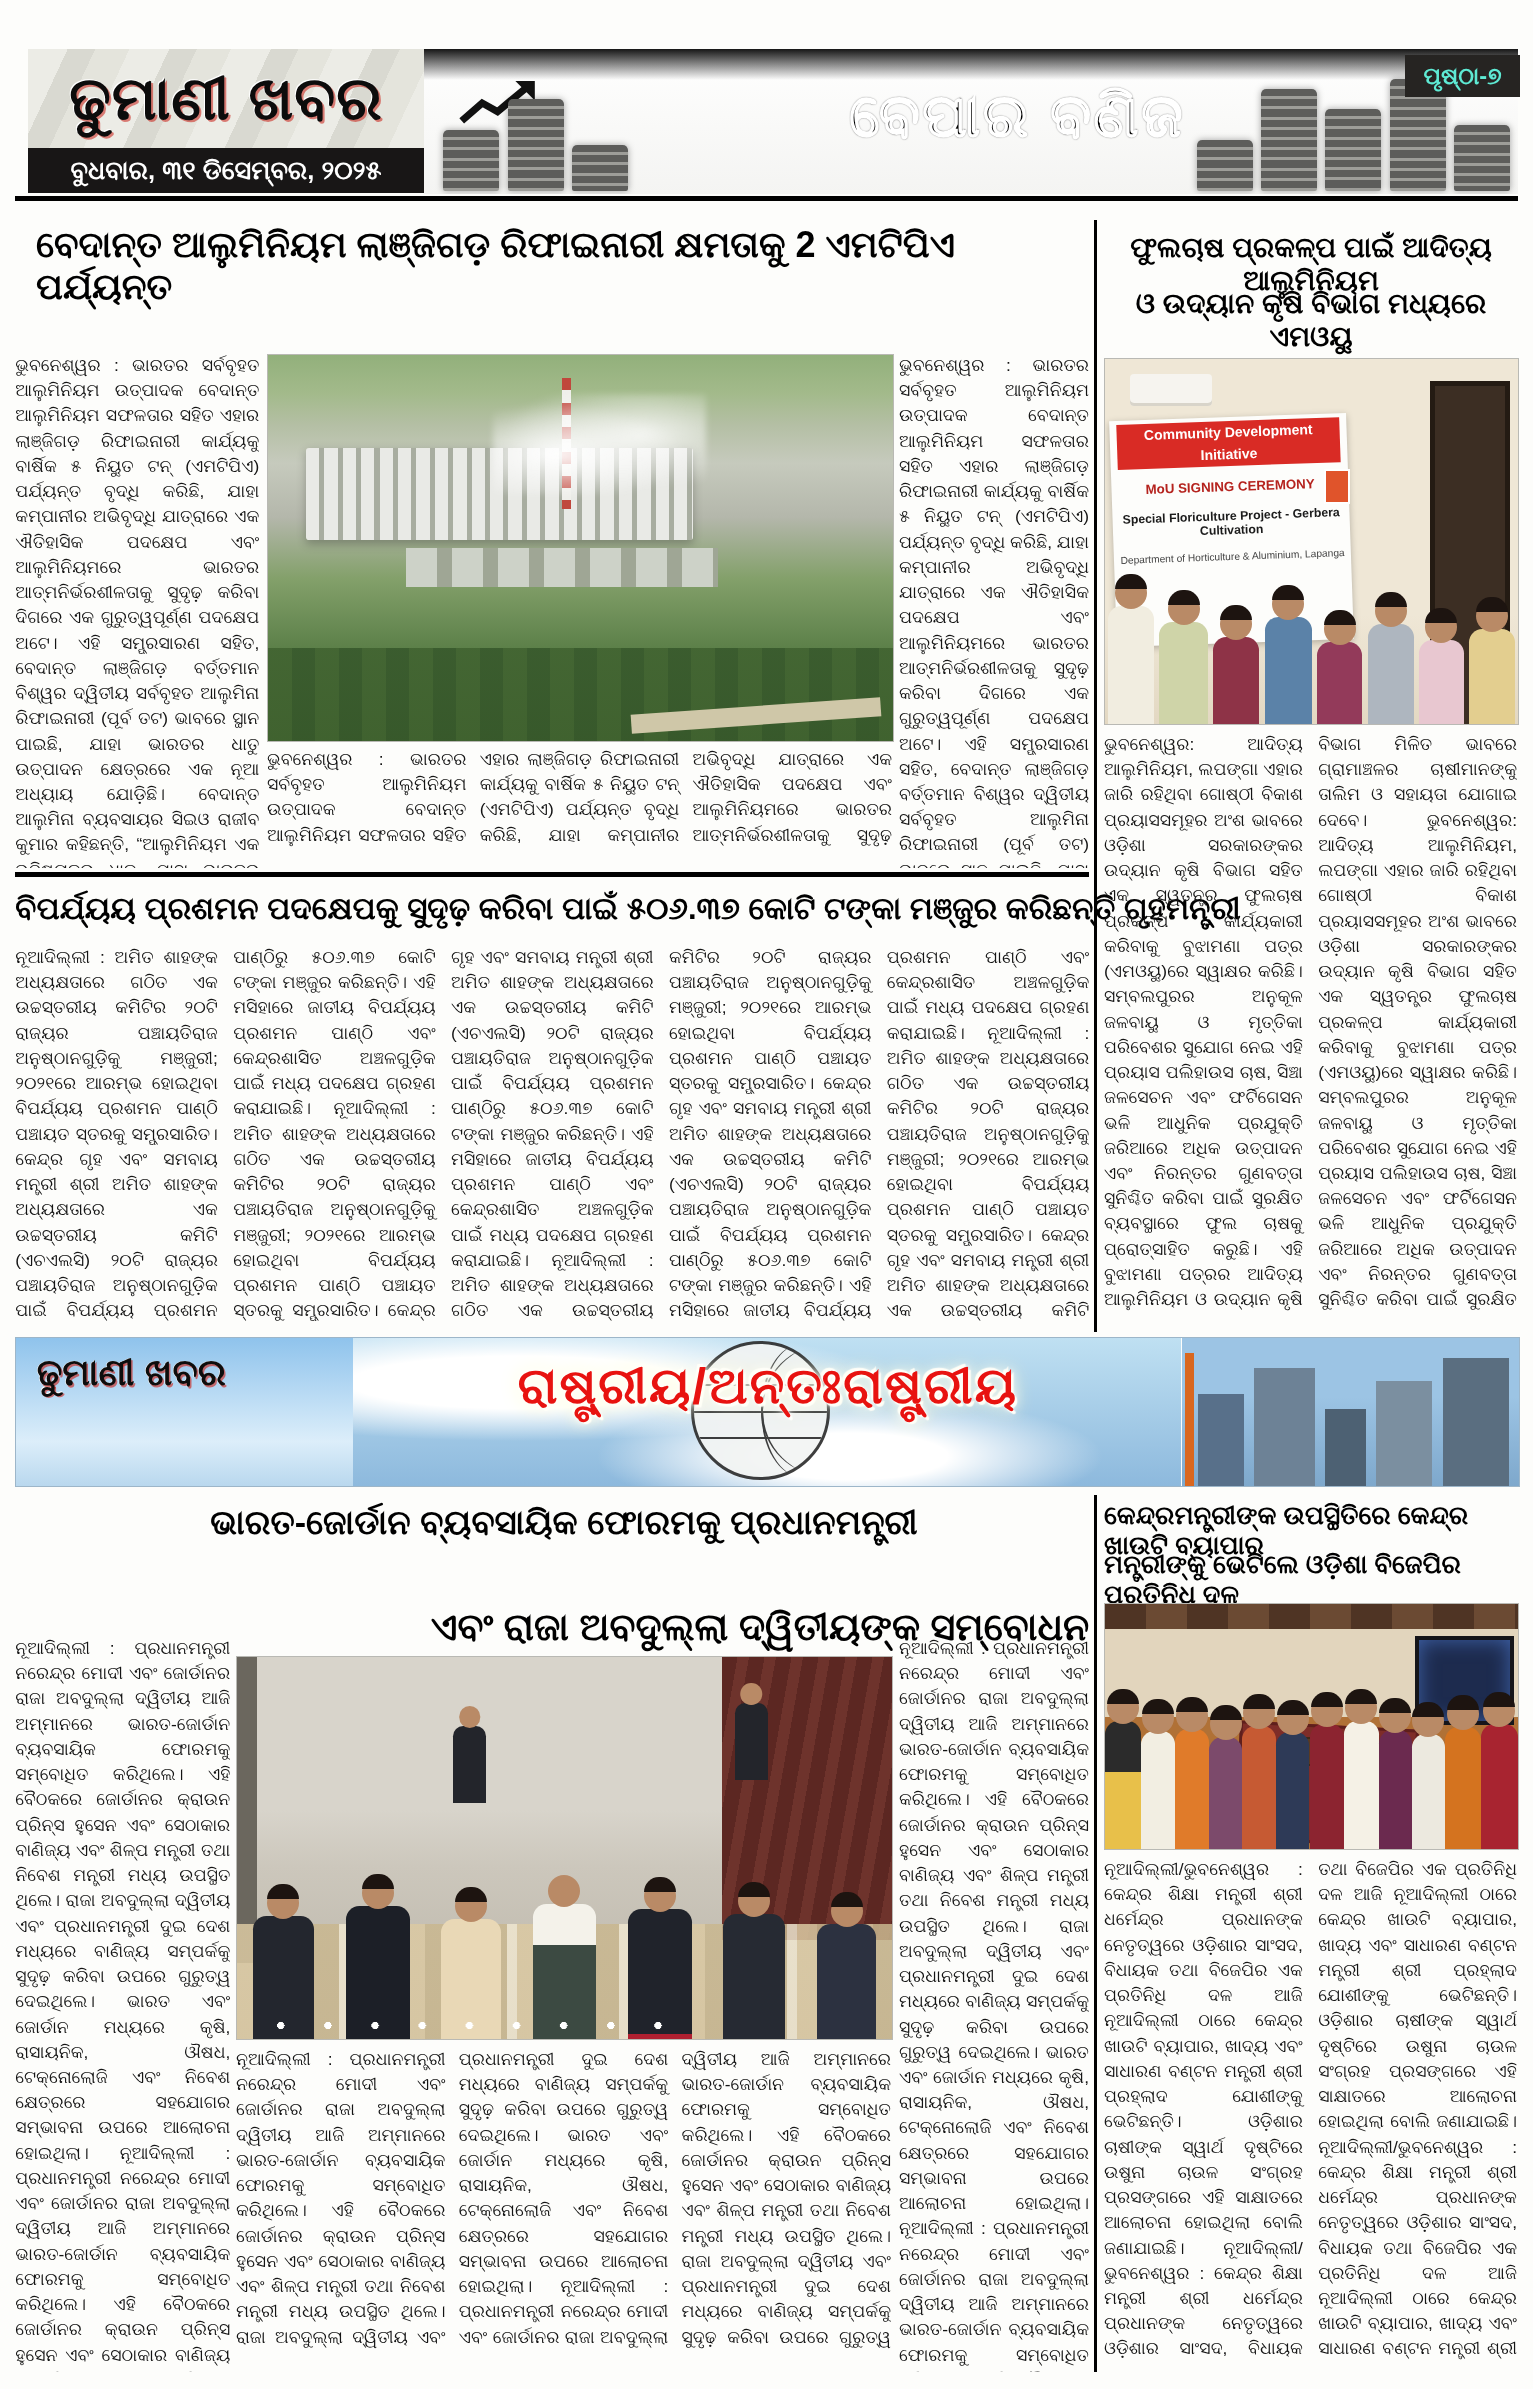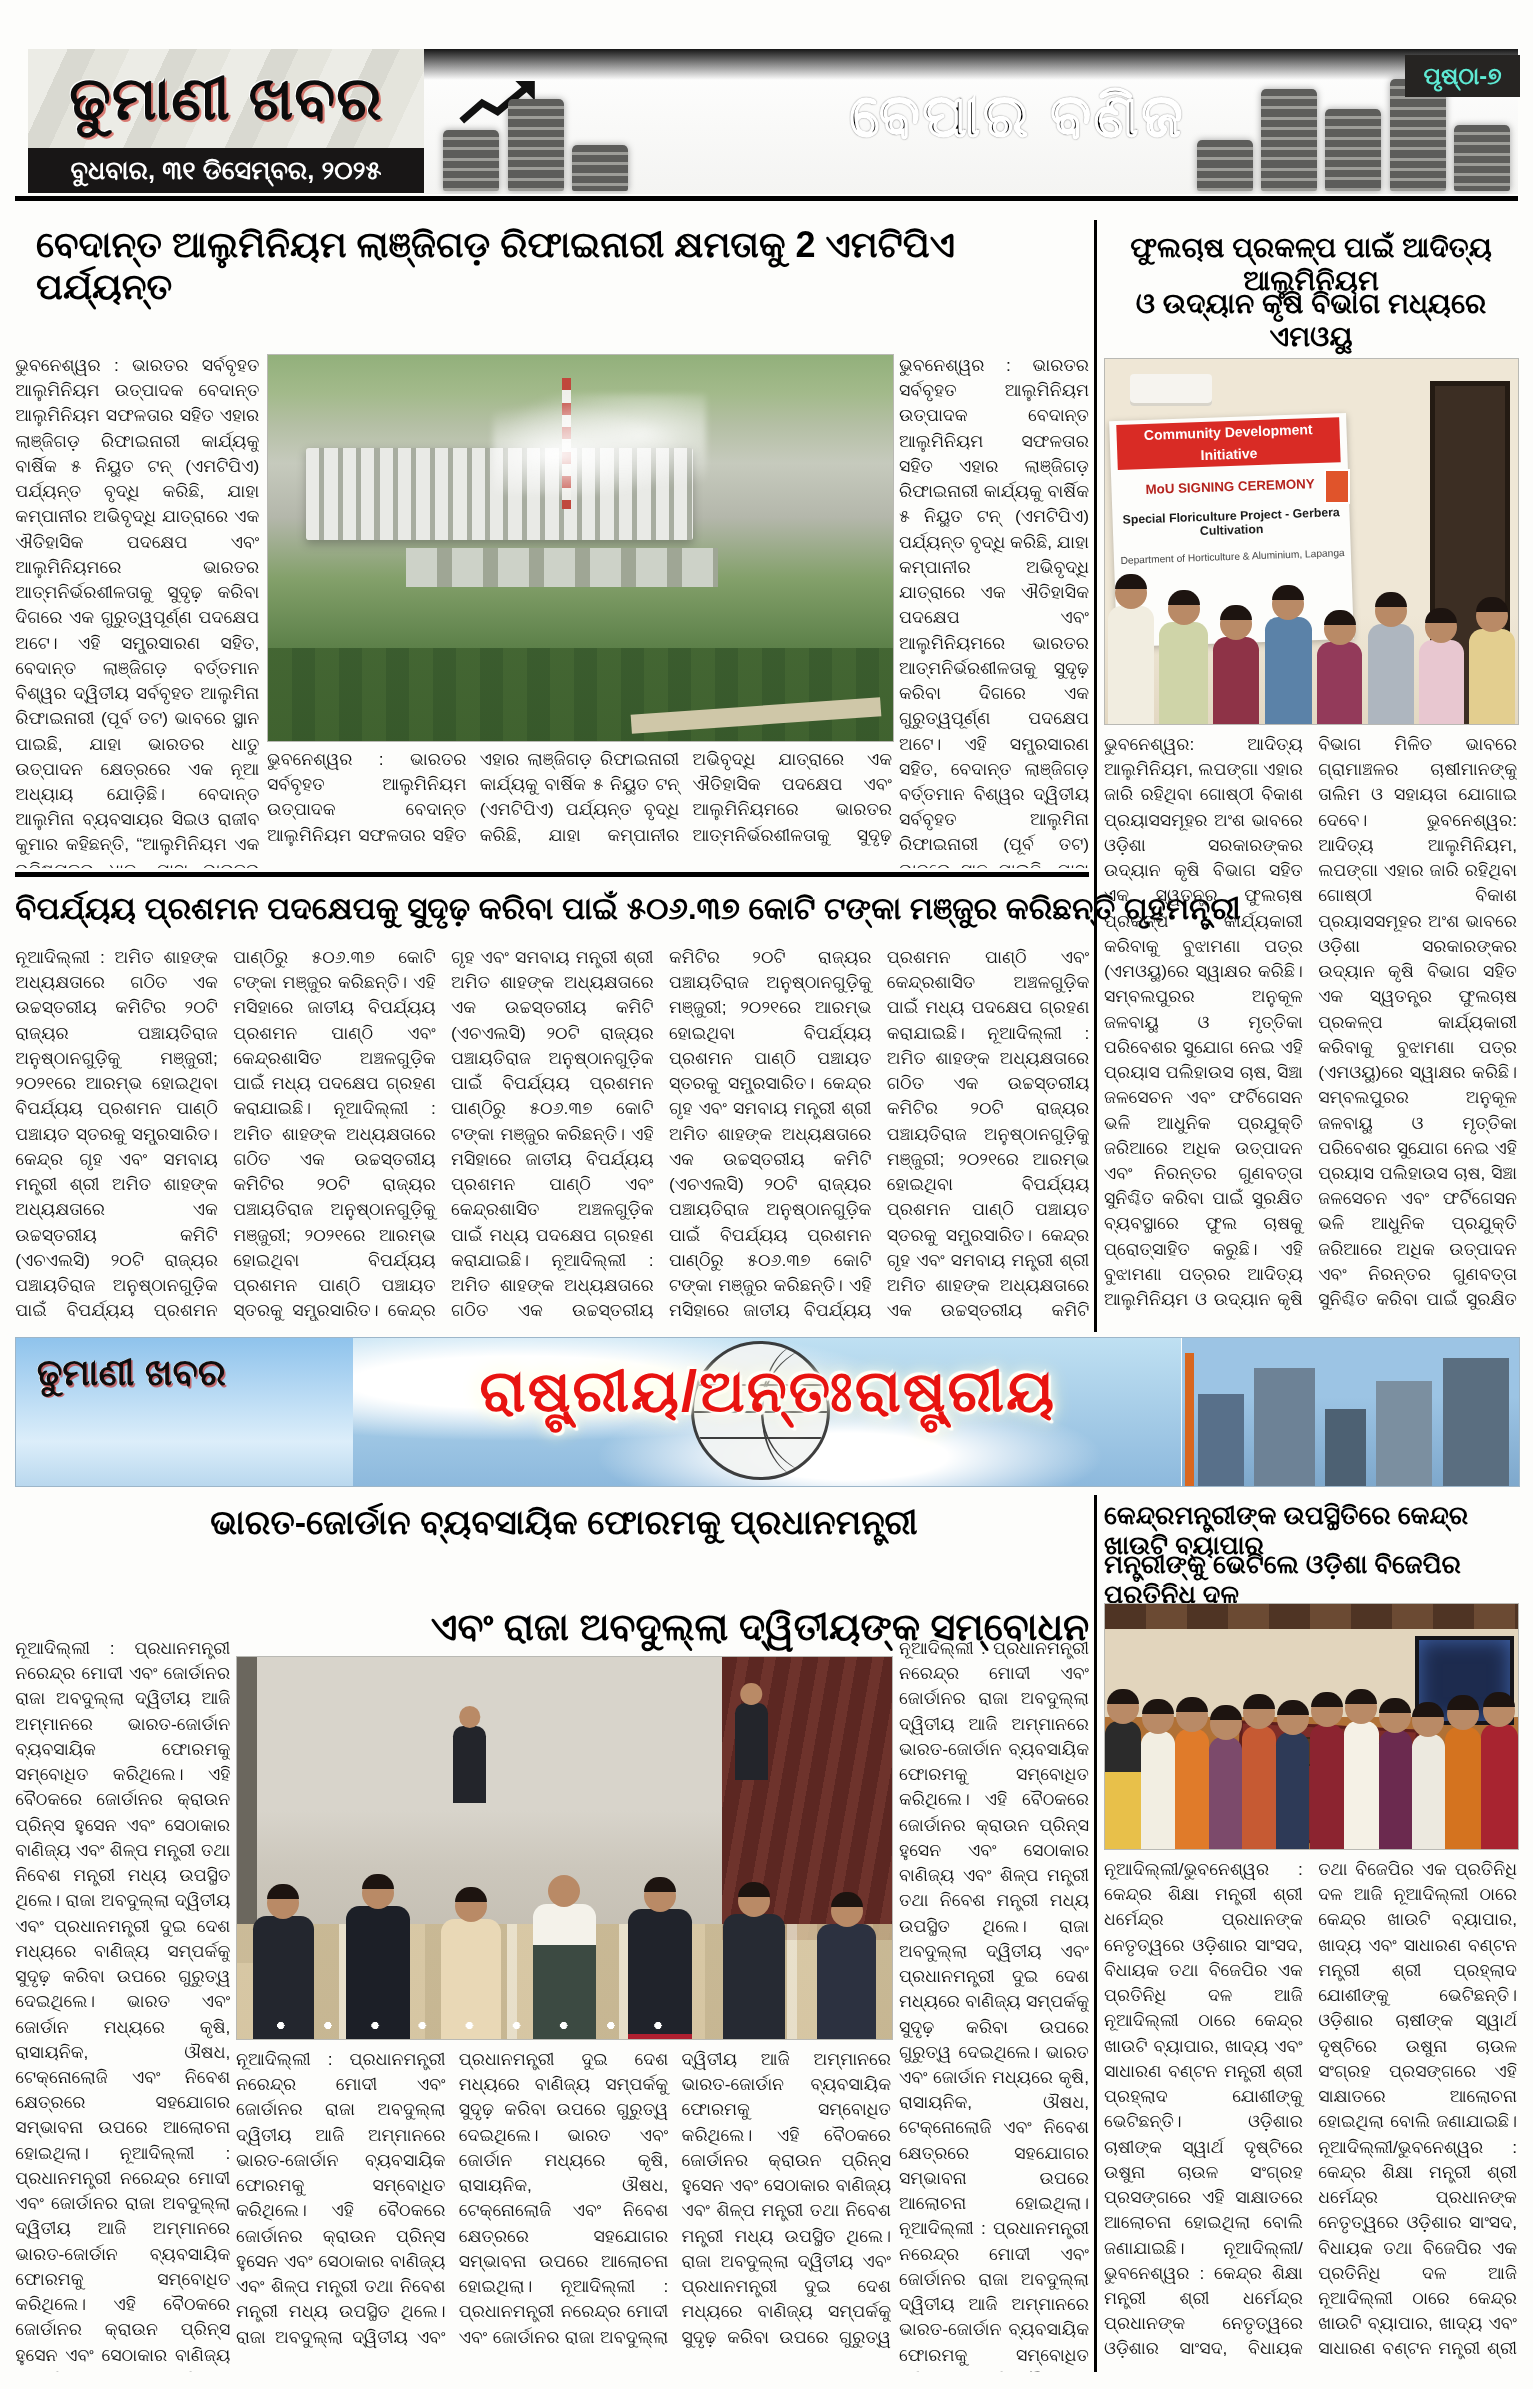--- a/index.html
+++ b/index.html
@@ -98,21 +98,21 @@
   .natbanner .segR{position:absolute;left:1166px;top:0;width:337px;height:100%;
     background:linear-gradient(180deg,#9cc4e4 0 40%,#7ea8cc 100%);}
   .natbanner .bld{position:absolute;bottom:0;background:#5f7488;}
   .natbanner .globe{position:absolute;left:675px;top:3.1px;width:133px;height:133px;border-radius:50%;
     background:#f2f4f3;border:3.1px solid #2a2a2a;overflow:hidden;opacity:.9;}
   .natbanner .globe i{position:absolute;left:50%;top:0;height:100%;border-left:2.6px solid #2a2a2a;border-radius:50%;}
   .natbanner .globe b{position:absolute;top:50%;left:0;width:100%;border-top:2.6px solid #2a2a2a;}
   .natbanner .logo{position:absolute;left:20.4px;top:14.3px;font-size:37px;font-weight:bold;color:#0d0d0d;
     text-shadow:1.5px 1.5px 0 rgba(205,30,20,.6),-0.5px -0.5px 0 #fff;}
   .natbanner .title{position:absolute;left:92px;top:19.4px;width:1319px;text-align:center;
-    font-size:58px;font-weight:bold;color:#e81310;letter-spacing:2px;
+    font-size:50px;font-weight:bold;color:#e81310;letter-spacing:2px;
     text-shadow:0 0 5.1px #fff,0 0 12.3px #fff,0 0 20.4px #fffdc8,2.6px 2.6px 1px #fff,-2.6px -2.6px 1px #fff;}
   .vrule{background:#000;}
 </style>
 </head>
 <body>
 
 <div class="page">
 
   <div class="abs masthead">
     <span class="name">ଢୁମାଣୀ ଖବର</span>

